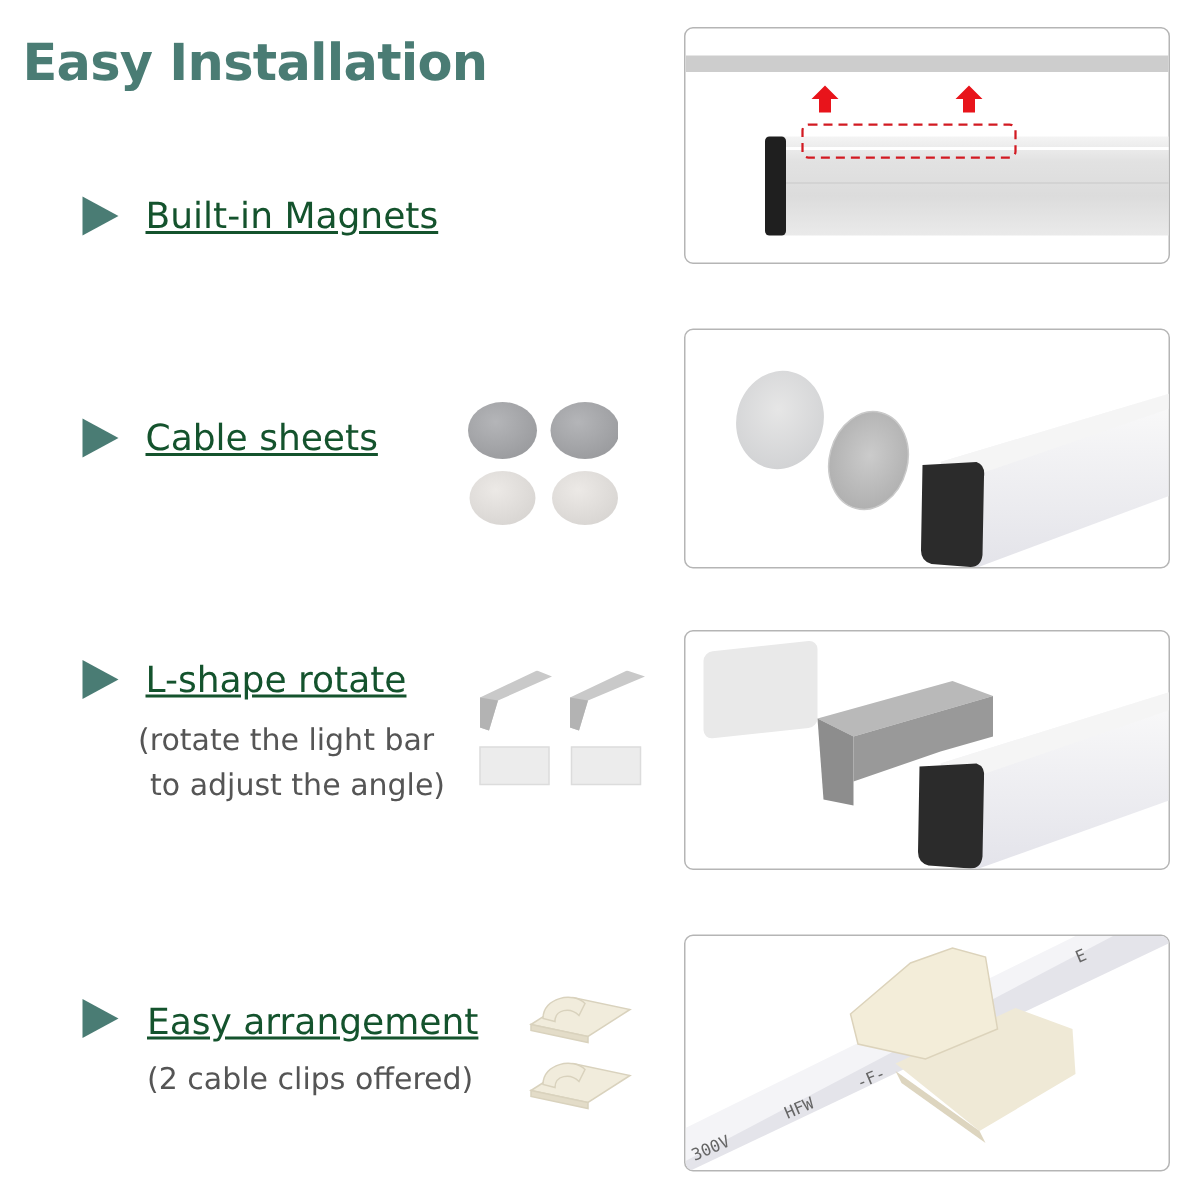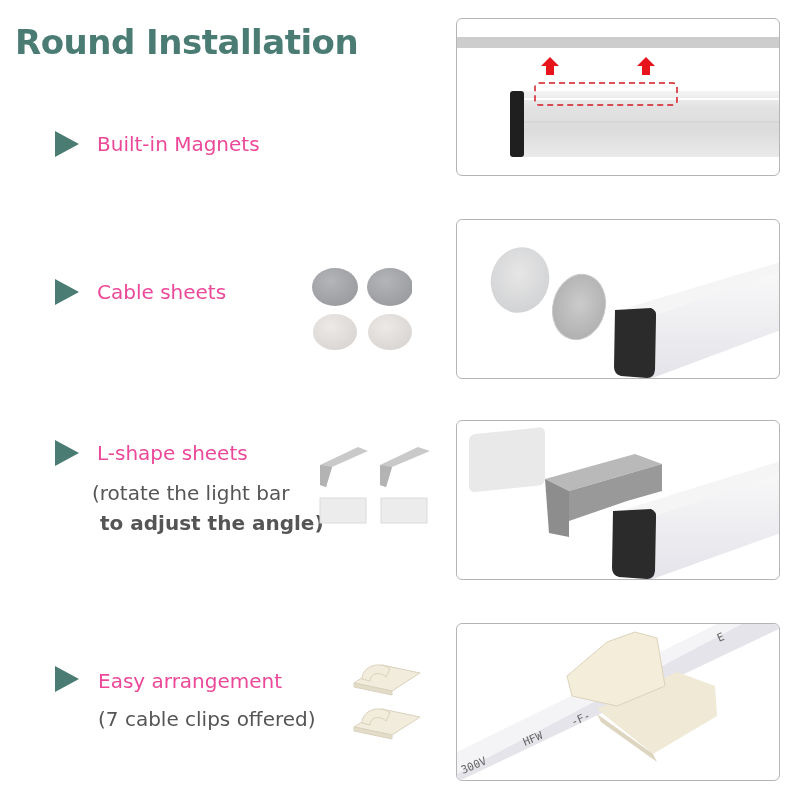--- a/index.html
+++ b/index.html
@@ -1,50 +1,50 @@
 <!DOCTYPE html>
 <html><head>
 <meta charset="utf-8">
 <style>
   html, body { margin: 0; padding: 0; }
   body { width: 800px; height: 800px; background: #ffffff; position: relative; overflow: hidden; font-family: "DejaVu Sans", "Liberation Sans", sans-serif; }
   .title { position: absolute; left: 15px; top: 18px; font-size: 34px; font-weight: bold; color: #4a7c74; letter-spacing: -0.5px; margin: 0; line-height: 48px; }
   .feature { position: absolute; left: 55px; }
   .tri { position: absolute; left: 0; width: 0; height: 0; border-top: 13px solid transparent; border-bottom: 13px solid transparent; border-left: 24px solid #4a7c74; }
-  .label { position: absolute; left: 42px; font-size: 20px; color: #ec4899; white-space: nowrap; line-height: 26px; }
+  .label { position: absolute; left: 42px; font-size: 24px; color: #14532d; white-space: nowrap; line-height: 26px; text-decoration: underline; }
   .sub { position: absolute; left: 42px; font-size: 20px; color: #555555; white-space: nowrap; line-height: 26px; }
   .panel { position: absolute; left: 456px; width: 324px; border: 1.5px solid #b5b5b5; border-radius: 6px; background: #ffffff; overflow: hidden; box-sizing: border-box; }
   .thumb { position: absolute; }
 </style>
 </head>
 <body>
 
-<h1 class="title">Round Installation</h1>
+<h1 class="title">Easy Installation</h1>
 
 <div class="feature" style="top:131px;">
   <div class="tri" style="top:0;"></div>
   <div class="label" style="top:0;">Built-in Magnets</div>
 </div>
 
 <div class="feature" style="top:279px;">
   <div class="tri" style="top:0;"></div>
   <div class="label" style="top:0;">Cable sheets</div>
 </div>
 
 <div class="feature" style="top:440px;">
   <div class="tri" style="top:0;"></div>
-  <div class="label" style="top:0;">L-shape sheets</div>
+  <div class="label" style="top:0;">L-shape rotate</div>
   <div class="sub" style="top:40px;left:37px;">(rotate the light bar</div>
-  <div class="sub" style="top:70px;left:45px;font-weight:bold;">to adjust the angle)</div>
+  <div class="sub" style="top:70px;left:45px;">to adjust the angle)</div>
 </div>
 
 <div class="feature" style="top:666px;">
   <div class="tri" style="top:0;"></div>
   <div class="label" style="top:2px;left:43px;">Easy arrangement</div>
-  <div class="sub" style="top:40px;left:43px;">(7 cable clips offered)</div>
+  <div class="sub" style="top:40px;left:43px;">(2 cable clips offered)</div>
 </div>
 
 <div class="thumb" style="left:312px;top:268px;width:100px;height:86px;">
   <svg width="100" height="86" viewBox="0 0 100 86">
     <defs>
       <radialGradient id="gdk" cx="40%" cy="35%" r="70%">
           <stop offset="0" stop-color="#b4b5b8"></stop>
           <stop offset="1" stop-color="#9a9b9e"></stop>
         </radialGradient>
       <radialGradient id="glt" cx="40%" cy="35%" r="70%">

